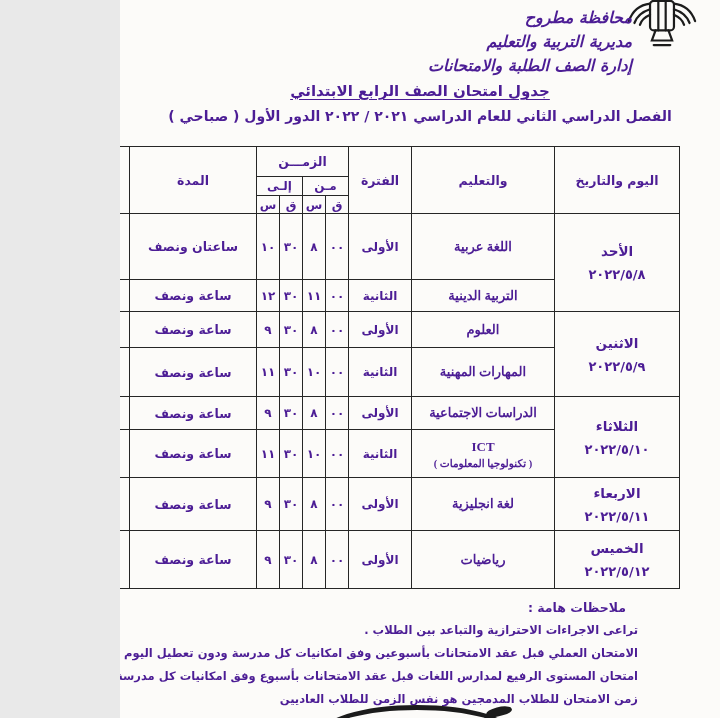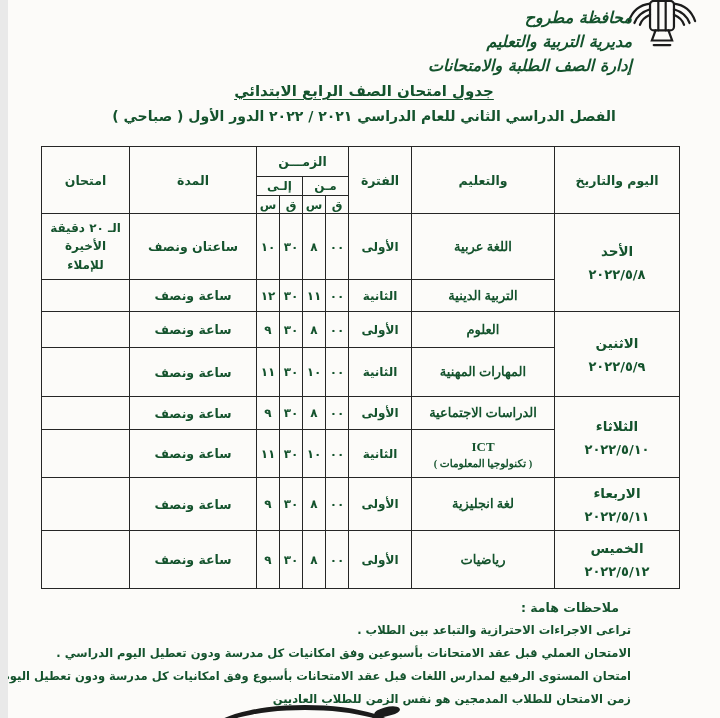--- a/index.html
+++ b/index.html
@@ -1,20 +1,20 @@
 <!DOCTYPE html>
 <html lang="ar" dir="rtl"><head>
 <meta charset="utf-8">
 <style>
   * { margin:0; padding:0; box-sizing:border-box; }
   html,body { width:720px; height:718px; }
   body { background:#e9e9e9; font-family:"DejaVu Sans", sans-serif; }
   .page {
-    position:relative; width:712px; height:718px; overflow:hidden;
-    background:#fcfbf9; color:#14532d; direction:rtl;
+    position:relative; width:600px; height:718px; overflow:hidden;
+    background:#fcfbf9; color:#4c1d95; direction:rtl;
   }
 
   
   .letterhead { position:absolute; top:6px; right:88px; text-align:right; font-weight:bold; font-style:italic; }
   .letterhead div { font-size:16px; line-height:24px; }
 
   .emblem { position:absolute; top:-16px; right:12px; width:92px; height:78px; }
 
   
   .title {
@@ -44,21 +44,21 @@
   .day-name { margin-bottom:8px; }
   .day-date { font-size:13px; }
   td.subject-cell { font-size:13px;font-family:Liberation Serif, serif; }
   .subject-sub { font-size:10.5px; margin-top:2px; }
   td.period-cell { font-size:12px; }
   td.time-cell { font-size:12px; padding:0; }
   td.duration-cell { font-size:12.5px; }
   td.note-cell { font-size:12px; line-height:1.55; padding:0 5px; }
 
   
-  .footer { position:absolute; top:600px; right:89px; left:8px; text-align:right; font-weight:bold; }
+  .footer { position:absolute; top:600px; right:82px; left:8px; text-align:right; font-weight:bold; }
   .footer-heading { font-size:12.5px; line-height:16px; margin:0 12px 7px 0; }
   .footer-note { font-size:11.5px; line-height:15px; margin-bottom:8px; white-space:nowrap; }
 
   
   .stamp-arc {
     position:absolute; left:198px; top:705px; width:198px; height:62px;
     border:5px solid #1b1b1b; border-radius:50%; background:transparent;
   }
   .stamp-blob { position:absolute; left:366px; top:707px; width:26px; height:9px; background:#1b1b1b; border-radius:50% 60% 40% 50%; transform:rotate(-14deg); }
 </style>

